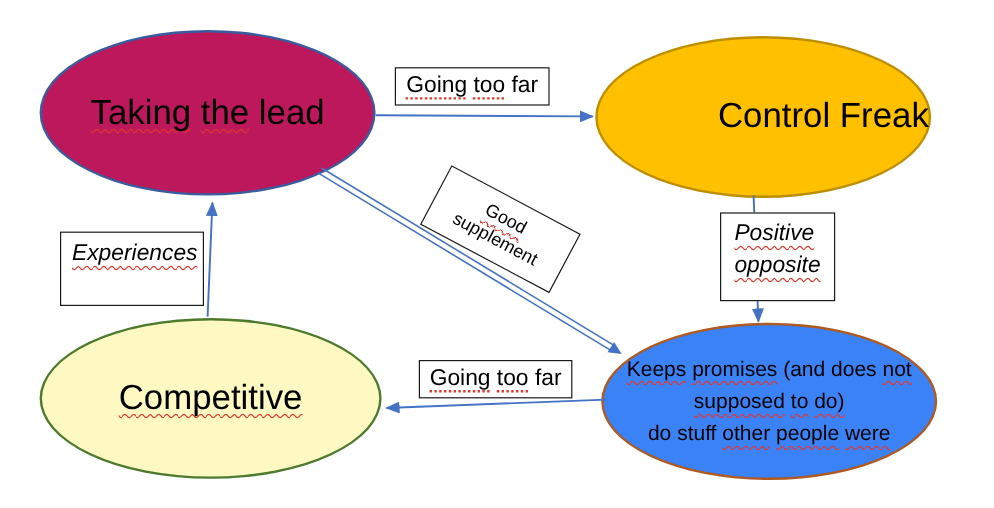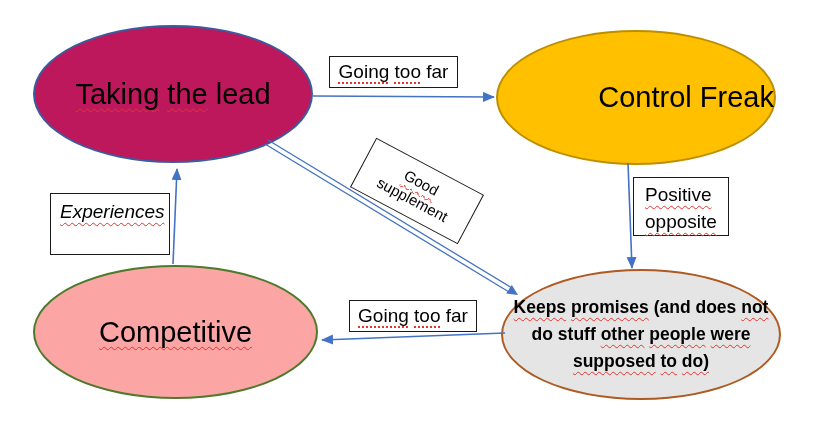--- a/index.html
+++ b/index.html
@@ -19,21 +19,21 @@
   .node-yellow { left:496px; top:30px;  width:280px; height:135px; border:2px solid; font-size:29px;justify-content:flex-end; }
   .node-green  { left:33px;  top:265px; width:285px; height:134px; border:2px solid; font-size:29px; }
   .node-orange { left:501px; top:269px; width:280px; height:131px; border:2px solid; font-size:17.5px; line-height:27px; }
 
   .lblbox {
     position:absolute; background:#fff; border:1.5px solid #1a1a1a;
     box-sizing:border-box; font-size:19px;
   }
   .box-center { display:flex; align-items:center; justify-content:center; text-align:center; }
   .box-going-top    { left:329px; top:56px;  width:129px; height:32px; }
-  .box-pos-opp      { left:633px; top:177px; width:96px;  height:59px; padding:3px 0 0 11px; line-height:27px; }
+  .box-pos-opp      { left:600px; top:177px; width:96px;  height:74px; padding:3px 0 0 11px; line-height:27px;font-style:italic; }
   .box-experiences  { left:50px;  top:193px; width:120px; height:62px; padding:4px 0 0 9px;  line-height:27px;font-style:italic; }
   .box-going-bottom { left:349px; top:300px; width:128px; height:32px; }
   .box-good-supp    { left:356px; top:163px; width:122px; height:56px; transform:rotate(28deg);
                       font-size:15px; line-height:19px; flex-direction:column; }
 
   .sq-wavy {
     text-decoration-line:underline; text-decoration-style:wavy;
     text-decoration-color:var(--squiggle); text-decoration-thickness:1px;
     text-underline-offset:4px; text-decoration-skip-ink:none;
   }
@@ -57,31 +57,31 @@
         <div class="tline"><span class="sq-wavy">Taking</span> <span class="sq-wavy">the</span> <span>lead</span></div>
       </div>
   </div>
 
   <div class="node node-yellow" style="background-color: rgb(255, 192, 0); border-color: rgb(189, 143, 0);">
     <div>
         <div class="tline"><span>Control</span> <span>Freak</span></div>
       </div>
   </div>
 
-  <div class="node node-green" style="background-color: #fca5a5; border-color: rgb(78, 122, 45); align-items: center;">
+  <div class="node node-green" style="background-color: #fef9c3; border-color: rgb(78, 122, 45); align-items: center;">
     <div>
         <div class="tline"><span class="sq-wavy">Competitive</span></div>
       </div>
   </div>
 
-  <div class="node node-orange" style="background-color: #e5e5e5; border-color: rgb(174, 90, 33); font-weight: bold;">
+  <div class="node node-orange" style="background-color: #3b82f6; border-color: rgb(174, 90, 33);">
     <div>
         <div class="tline"><span class="sq-wavy">Keeps</span> <span class="sq-wavy">promises</span> <span>(and</span> <span>does</span> <span class="sq-wavy">not</span></div>
+        <div class="tline"><span class="sq-wavy">supposed</span> <span class="sq-wavy">to</span> <span class="sq-wavy">do)</span></div>
         <div class="tline"><span>do</span> <span>stuff</span> <span class="sq-wavy">other</span> <span class="sq-wavy">people</span> <span class="sq-wavy">were</span></div>
-        <div class="tline"><span class="sq-wavy">supposed</span> <span class="sq-wavy">to</span> <span class="sq-wavy">do)</span></div>
       </div>
   </div>
 
   <svg class="arrows" width="828" height="423" viewBox="0 0 828 423">
     <defs>
       <marker id="ah" markerUnits="userSpaceOnUse" markerWidth="13" markerHeight="11" refX="11" refY="5" orient="auto">
         <path d="M0,0 L12,5 L0,10 Z" fill="var(--arrow)"></path>
       </marker>
     </defs>
     <line x1="313" y1="96" x2="494" y2="97" stroke="var(--arrow)" stroke-width="1.6" marker-end="url(#ah)"></line>

